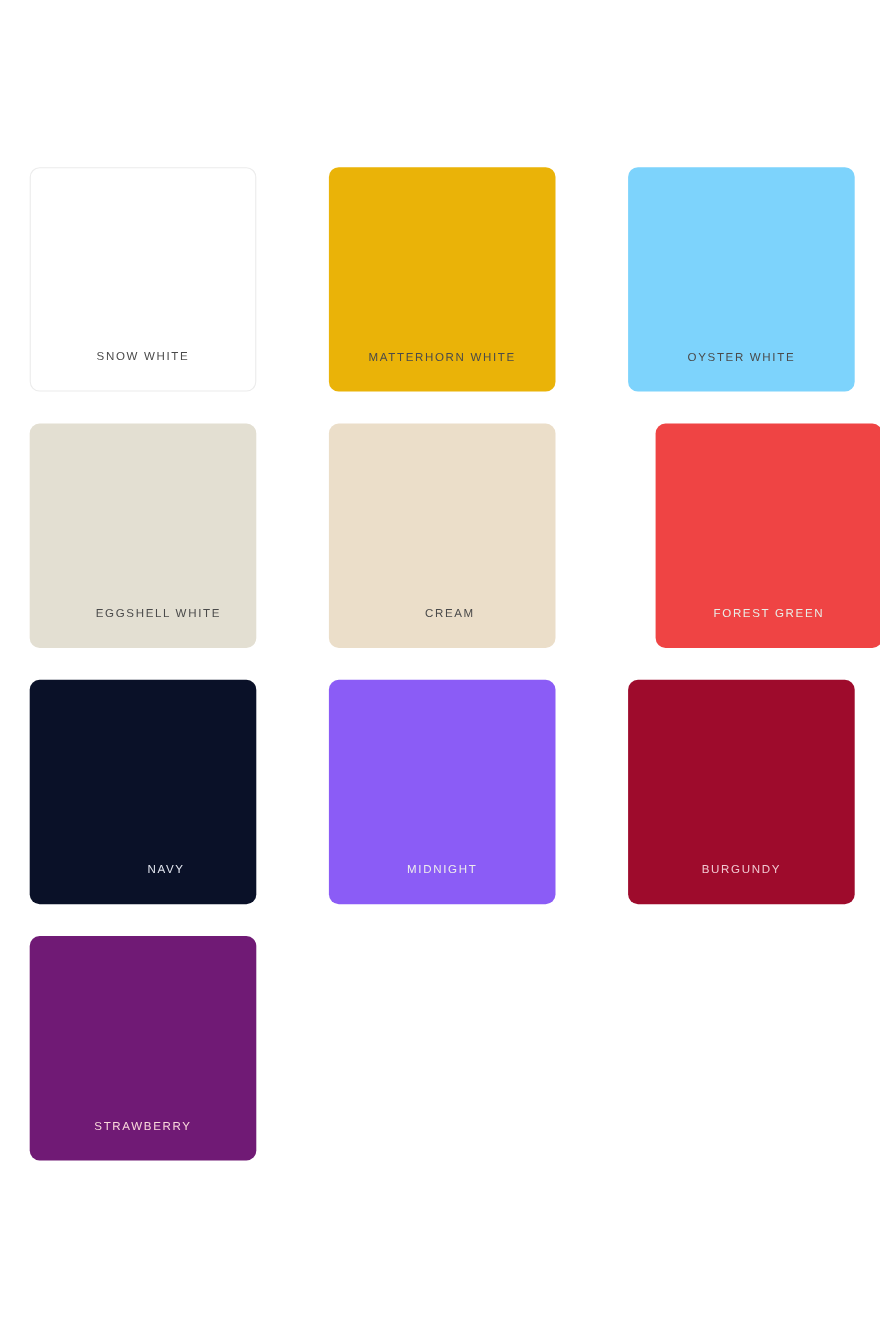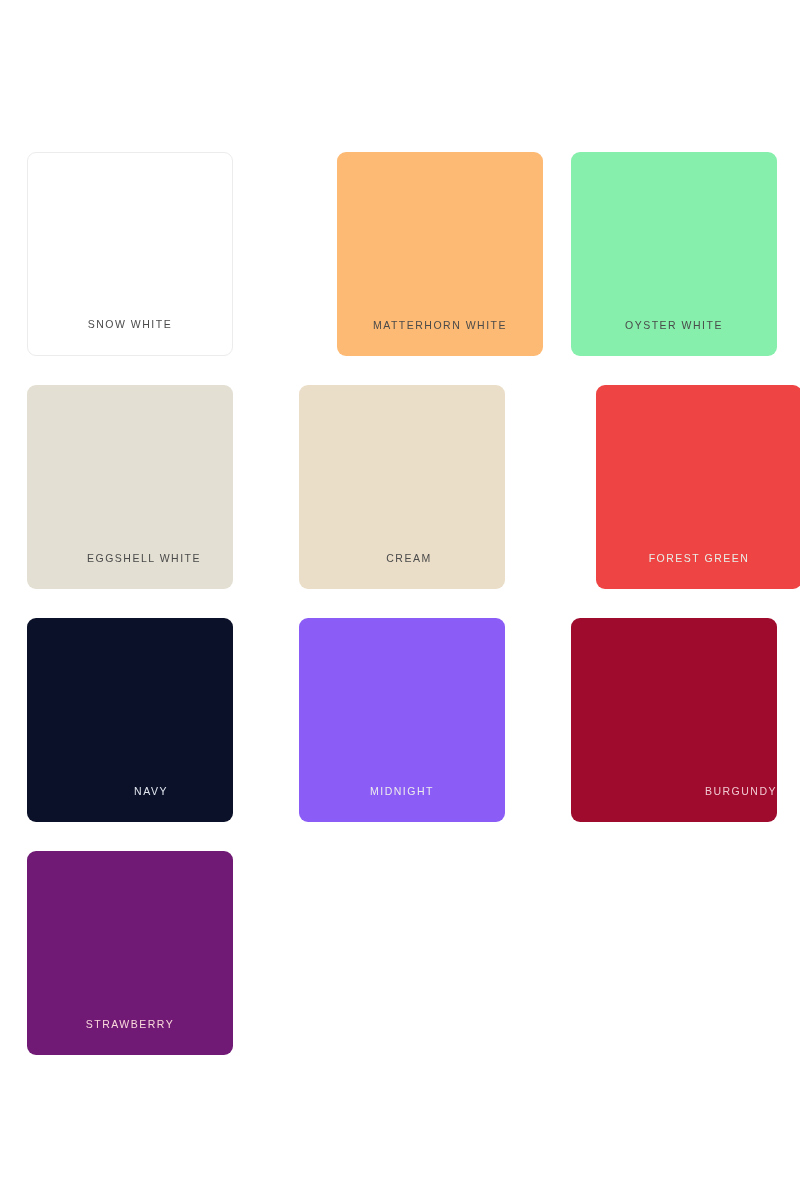--- a/index.html
+++ b/index.html
@@ -63,42 +63,42 @@
   }
 </style>
 </head>
 <body>
 
 <div class="palette-page">
   <div class="swatch-grid">
       <div class="swatch bordered" style="background: rgb(255, 255, 255); border-color: rgb(236, 236, 236);">
         <span class="swatch-label" style="color: rgb(74, 74, 74);">SNOW WHITE</span>
       </div>
-      <div class="swatch" style="background: #fdba74; margin-left: 38px;">
+      <div class="swatch" style="background: #eab308;">
         <span class="swatch-label" style="color: rgb(74, 74, 74);">MATTERHORN WHITE</span>
       </div>
-      <div class="swatch" style="background: #86efac;">
+      <div class="swatch" style="background: #7dd3fc;">
         <span class="swatch-label" style="color: rgb(74, 74, 74);">OYSTER WHITE</span>
       </div>
       <div class="swatch" style="background: rgb(227, 223, 210);">
         <span class="swatch-label" style="color: rgb(74, 74, 74); padding-left: 28px;">EGGSHELL WHITE</span>
       </div>
       <div class="swatch" style="background: rgb(235, 222, 201);">
         <span class="swatch-label" style="color: rgb(74, 74, 74); margin-left: 14px;">CREAM</span>
       </div>
       <div class="swatch" style="background: #ef4444; margin-left: 25px;">
         <span class="swatch-label" style="color: rgb(232, 239, 232);">FOREST GREEN</span>
       </div>
       <div class="swatch" style="background: rgb(10, 17, 40);">
         <span class="swatch-label" style="color: rgb(227, 231, 240); padding-left: 42px;">NAVY</span>
       </div>
       <div class="swatch" style="background: #8b5cf6;">
         <span class="swatch-label" style="color: rgb(237, 237, 237);">MIDNIGHT</span>
       </div>
       <div class="swatch" style="background: rgb(158, 11, 44);">
-        <span class="swatch-label" style="color: rgb(242, 201, 210); text-align: right;">BURGUNDY</span>
+        <span class="swatch-label" style="color: rgb(242, 201, 210);">BURGUNDY</span>
       </div>
       <div class="swatch" style="background: #701a75;">
         <span class="swatch-label" style="color: rgb(250, 217, 220);">STRAWBERRY</span>
       </div>
       <div class="swatch-empty"></div>
     </div>
 </div>
 
 </body></html>

